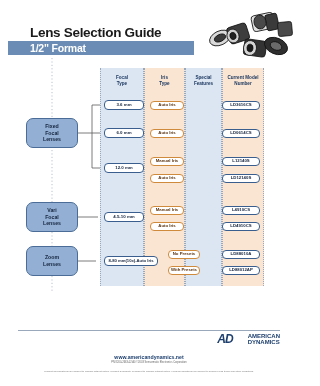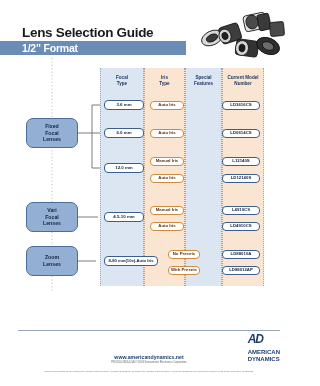--- a/index.html
+++ b/index.html
@@ -11,21 +11,21 @@
     height: 386px;
     background: #ffffff;
     font-family: "Liberation Sans", sans-serif;
     overflow: hidden;
     position: relative;
   }
 
   
   #header {
     position: absolute;
-    left: 0; top: 0;
+    left: 8px; top: 0;
     width: 298px;
     height: 58px;
   }
   #title {
     position: absolute;
     left: 22px;
     top: 25px;
     font-size: 13.5px;
     font-weight: bold;
     color: #1a1a1a;
@@ -170,22 +170,22 @@
     top: 330px;
     width: 262px;
     height: 1px;
     background: #9aa8bb;
   }
   #logo {
     position: absolute;
     right: 18px;
     top: 332px;
     display: flex;
-    gap: 3px;
-    flex-direction: column;
+    align-items: center;
+    gap: 15px;
   }
   #logo-mark {
     font-size: 12px;
     font-weight: bold;
     font-style: italic;
     color: #1d3f6e;
     letter-spacing: -1px;
   }
   #logo-text {
     font-size: 6px;

